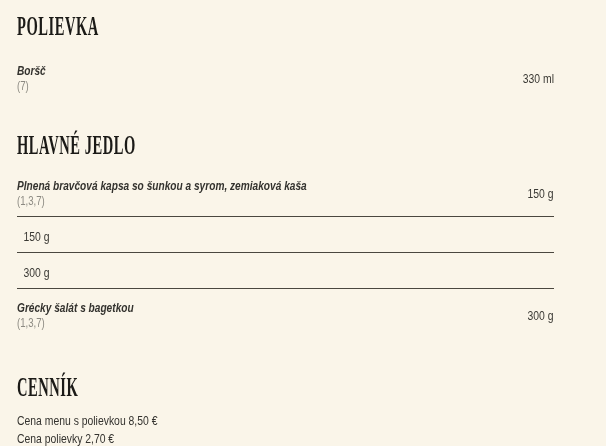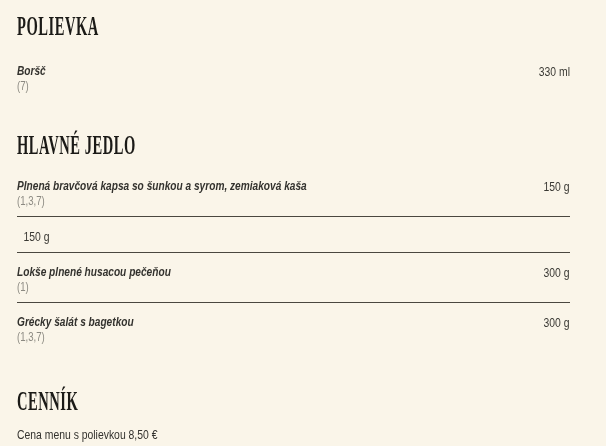--- a/index.html
+++ b/index.html
@@ -10,42 +10,42 @@
     width: 606px;
     height: 446px;
     background: #faf5e9;
     overflow: hidden;
     font-family: "Liberation Sans", sans-serif;
   }
   .page {
     box-sizing: border-box;
     width: 606px;
     height: 446px;
-    padding: 12px 36px 8px 17px;
+    padding: 12px 52px 8px 17px;
   }
   .section-heading {
     font-family: "Liberation Serif", serif;
     font-weight: 700;
     font-size: 28px;
     line-height: 24px;
     letter-spacing: 1px;
     color: #1b1a17;
     transform: scaleX(0.52);
     transform-origin: left center;
     white-space: nowrap;
     margin: 0;
   }
   .heading-polievka { margin-top: 2px; }
   .heading-hlavne  { margin-top: 40px; }
   .heading-cennik  { margin-top: 37px; }
 
   .menu-row {
     display: flex;
     justify-content: space-between;
-    align-items: flex-start;
+    align-items: center;
   }
   .row-borsc { margin-top: 25px; }
 
   .item-left { min-width: 0; flex: 1 1 auto; }
   .item-name {
     font-size: 13px;
     line-height: 15px;
     font-weight: 700;
     font-style: italic;
     color: #33322e;
@@ -114,24 +114,20 @@
         <div class="item-allergens">(1,3,7)</div>
       </div>
       <div class="item-amount">150 g</div>
     </div>
 
     <div class="menu-row">
       <div class="item-amount">150 g</div>
     </div>
 
     <div class="menu-row">
-      <div class="item-left">
-        <div class="item-name">Lokše plnené husacou pečeňou</div>
-        <div class="item-allergens">(1)</div>
-      </div>
       <div class="item-amount">300 g</div>
     </div>
 
     <div class="menu-row">
       <div class="item-left">
         <div class="item-name">Grécky šalát s bagetkou</div>
         <div class="item-allergens">(1,3,7)</div>
       </div>
       <div class="item-amount">300 g</div>
     </div>

